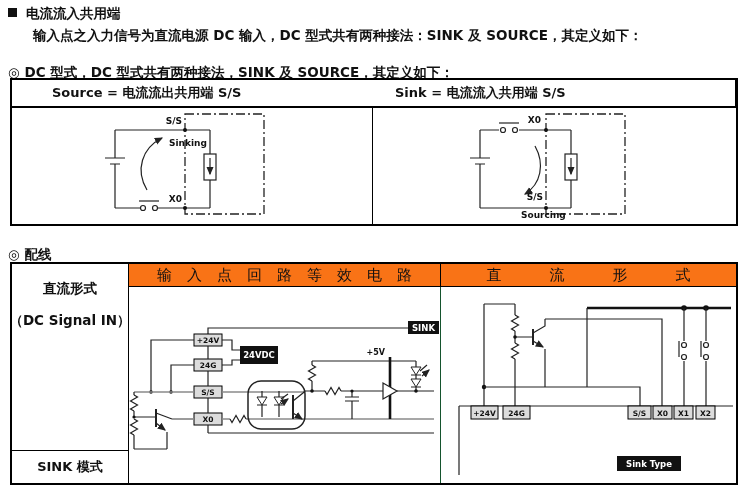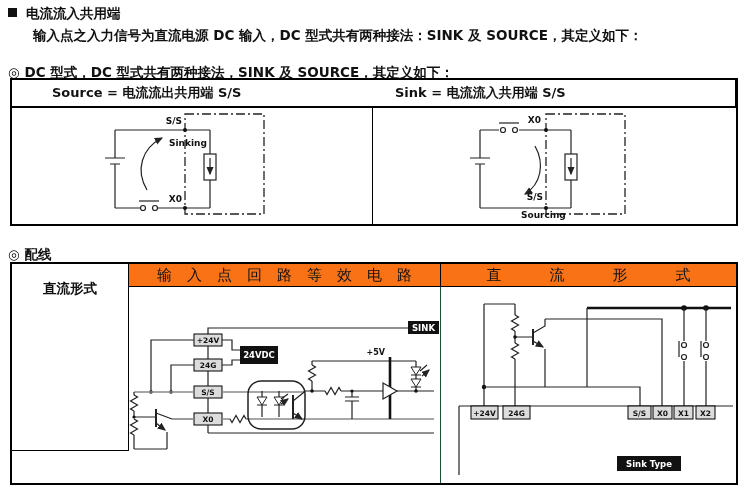--- a/index.html
+++ b/index.html
@@ -120,21 +120,23 @@
   </div>
 </div>
 
 <div class="abs hline" style="left:8px;top:246px">
   <span>◎</span>&nbsp;<span>配线</span>
 </div>
 
 <div class="abs t2">
   <div class="rowhead cell">
     <span>直流形式</span>
-  </div>
+    <span>（DC Signal IN）</span>
+  </div>
+  <div class="rowfoot cell">SINK 模式</div>
   <div class="ghead gh1 cell">输入点回路等效电路</div>
   <div class="ghead gh2 cell">直流形式</div>
 
   <div class="body1 cell">
     <svg width="311" height="195" viewBox="0 0 311 195">
       <defs>
         <marker id="ah2" markerWidth="8" markerHeight="8" refX="6" refY="3" orient="auto">
             <path d="M0,0 L7,3 L0,6 Z" fill="#222"></path>
           </marker>
         <path id="rzv" d="M0,0 l3.5,2 l-7,4 l7,4 l-7,4 l3.5,2" stroke="#222" stroke-width="1.2" fill="none"></path>

